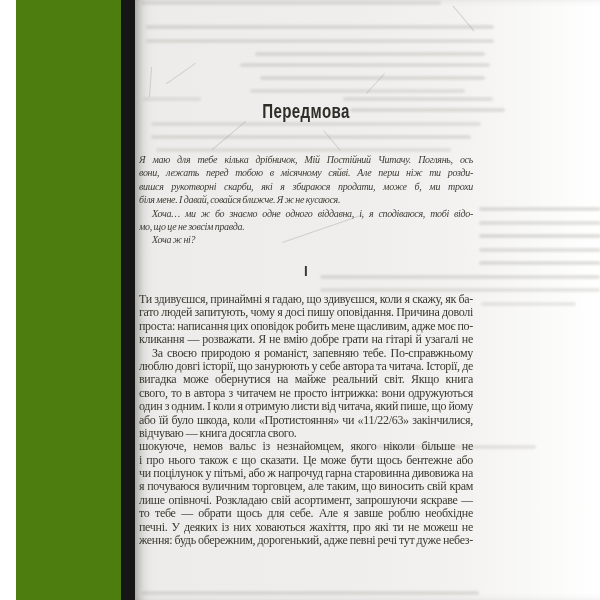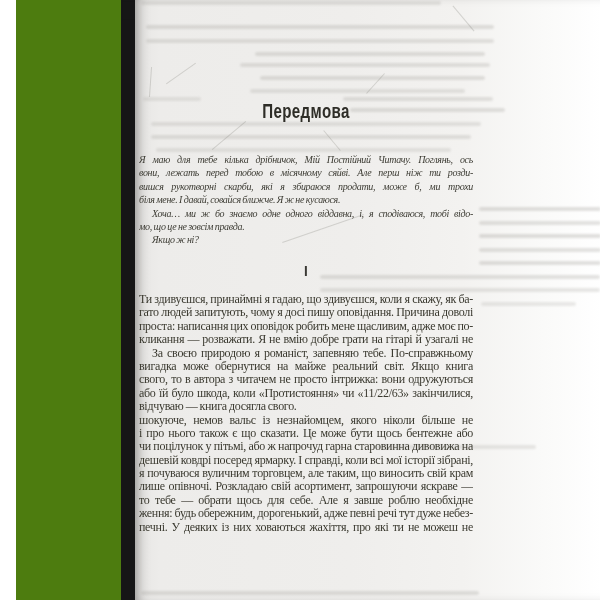--- a/index.html
+++ b/index.html
@@ -85,41 +85,42 @@
     <div class="column">
       <h1 class="title">Передмова</h1>
 
       <div class="tblock italic-block" id="italic-block">
           <div class="line">Я маю для тебе кілька дрібничок, Мій Постійний Читачу. Поглянь, ось</div>
           <div class="line">вони, лежать перед тобою в місячному сяйві. Але перш ніж ти розди-</div>
           <div class="line">вишся рукотворні скарби, які я збираюся продати, може б, ми трохи</div>
           <div class="line pend">біля мене. І давай, совайся ближче. Я ж не кусаюся.</div>
           <div class="line indent">Хоча… ми ж бо знаємо одне одного віддавна, і, я сподіваюся, тобі відо-</div>
           <div class="line pend">мо, що це не зовсім правда.</div>
-          <div class="line indent pend">Якщо ж ні?</div>
+          <div class="line indent pend">Хоча ж ні?</div>
         </div>
 
       <div class="divider">І</div>
 
       <div class="tblock body-block" id="body-block">
           <div class="line">Ти здивуєшся, принаймні я гадаю, що здивуєшся, коли я скажу, як ба-</div>
           <div class="line">гато людей запитують, чому я досі пишу оповідання. Причина доволі</div>
           <div class="line">проста: написання цих оповідок робить мене щасливим, адже моє по-</div>
           <div class="line">кликання — розважати. Я не вмію добре грати на гітарі й узагалі не вмію</div>
           <div class="line indent">За своєю природою я романіст, запевняю тебе. По-справжньому</div>
+          <div class="line">люблю довгі історії, що занурюють у себе автора та читача. Історії, де</div>
           <div class="line">вигадка може обернутися на майже реальний світ. Якщо книга досягає</div>
           <div class="line">свого, то в автора з читачем не просто інтрижка: вони одружуються</div>
+          <div class="line">один з одним. І коли я отримую листи від читача, який пише, що йому</div>
           <div class="line">або їй було шкода, коли «Протистояння» чи «11/22/63» закінчилися,</div>
           <div class="line pend">відчуваю — книга досягла свого.</div>
           <div class="line">шокуюче, немов вальс із незнайомцем, якого ніколи більше не побачиш,</div>
           <div class="line">і про нього також є що сказати. Це може бути щось бентежне або навіть</div>
           <div class="line">чи поцілунок у пітьмі, або ж напрочуд гарна старовинна дивовижа на</div>
-          <div class="line">дешевій ковдрі посеред ярмарку. І справді, коли всі мої історії зібрані,</div>
           <div class="line">я почуваюся вуличним торговцем, але таким, що виносить свій крам</div>
           <div class="line">лише опівночі. Розкладаю свій асортимент, запрошуючи яскраве — тоб-</div>
           <div class="line">то тебе — обрати щось для себе. Але я завше роблю необхідне застере-</div>
+          <div class="line">печні. У деяких із них ховаються жахіття, про які ти не можеш не</div>
           <div class="line">ження: будь обережним, дорогенький, адже певні речі тут дуже небез-</div>
-          <div class="line">печні. У деяких із них ховаються жахіття, про які ти не можеш не</div>
         </div>
     </div>
 
   </div>
 </div>
 
 </body></html>

